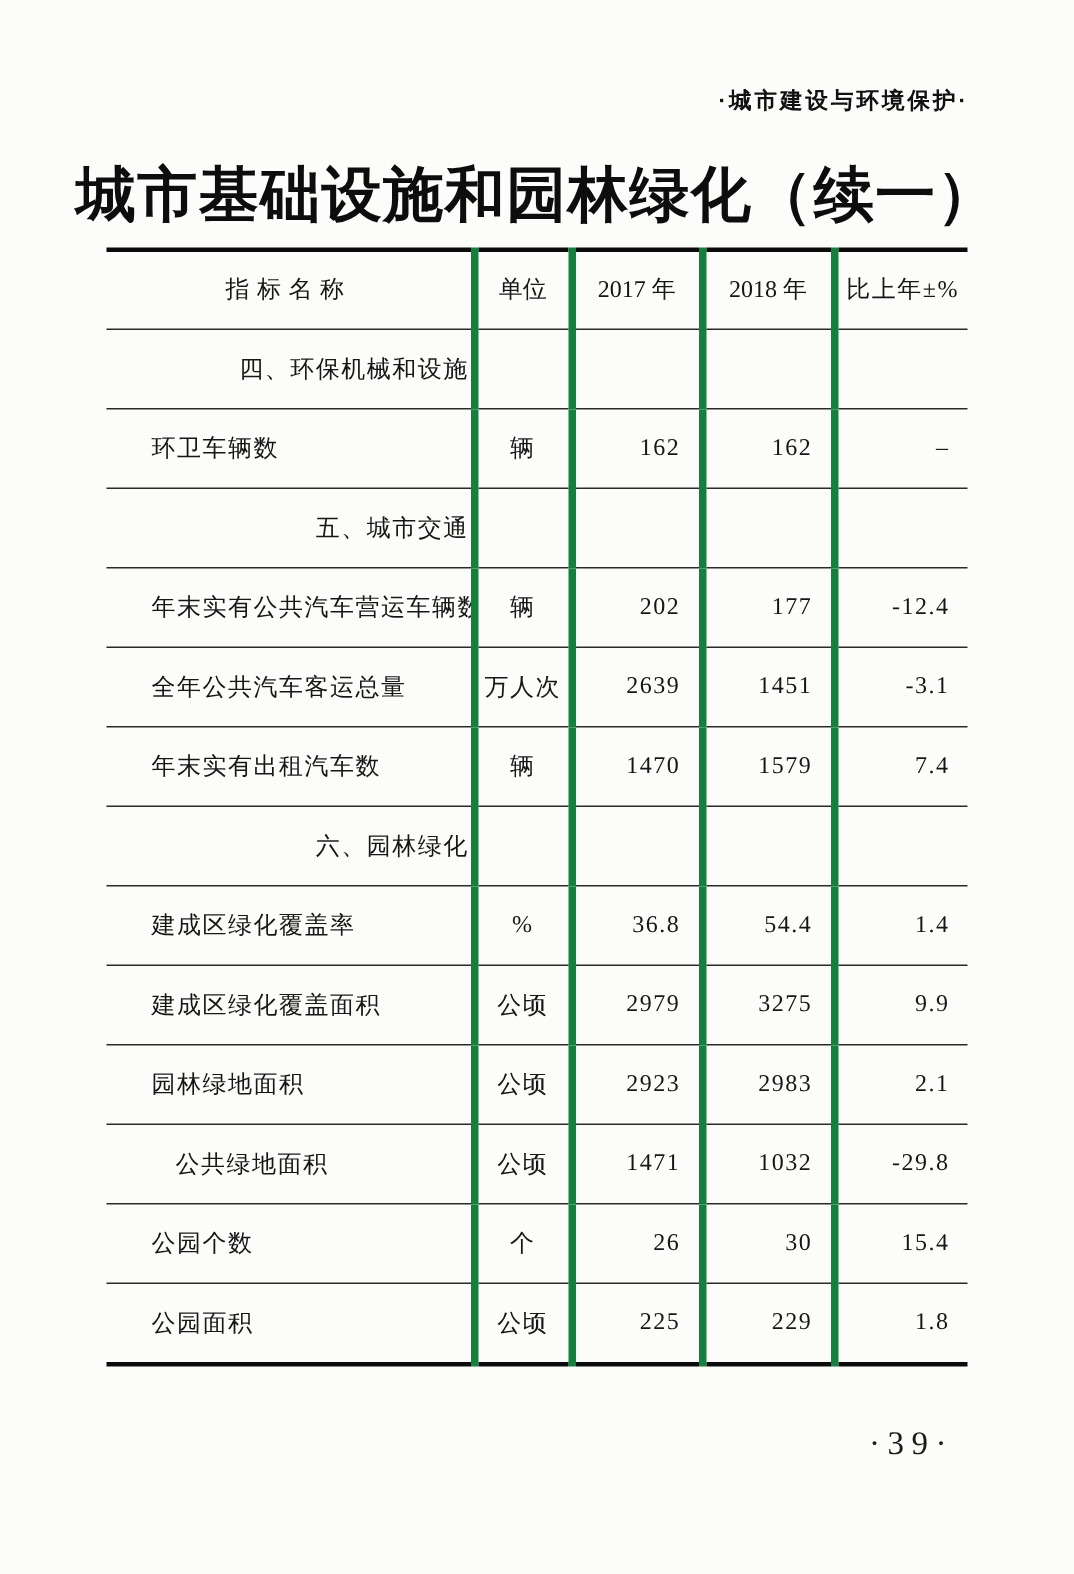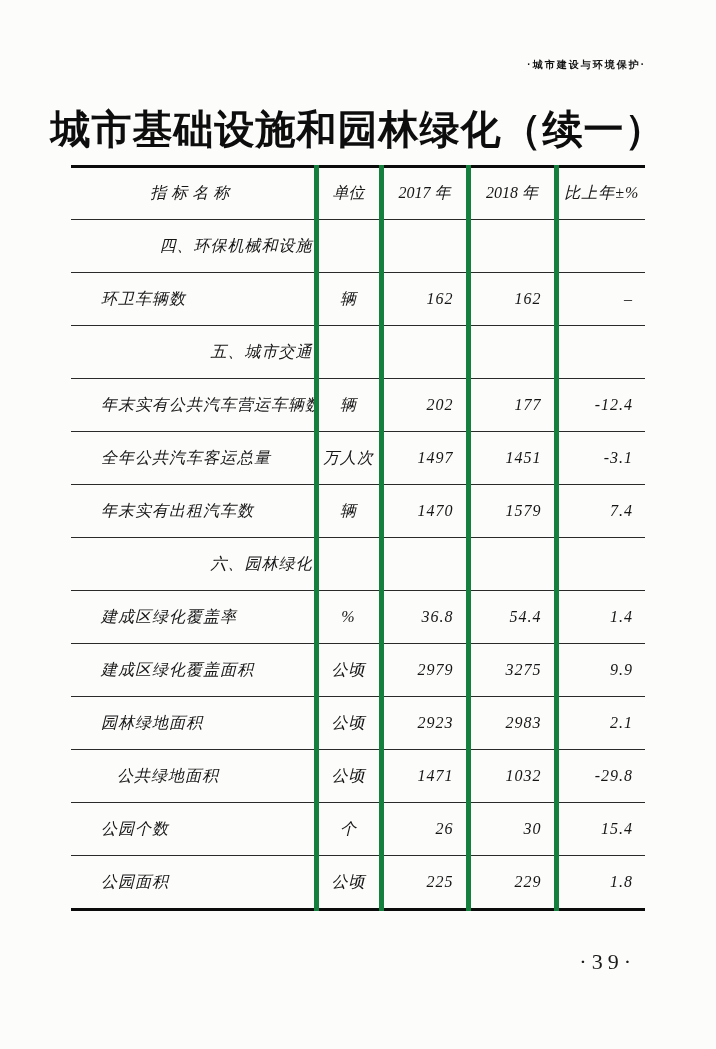--- a/index.html
+++ b/index.html
@@ -13,21 +13,21 @@
     width: 716px; height: 1049px;
     background: #fcfcfb;
     color: #1a1a1a;
     overflow: hidden;
   }
   .running-head {
     position: absolute;
     top: 58px; right: 70px;
     font-family: "Liberation Sans", "DejaVu Sans", sans-serif;
     font-weight: 700;
-    font-size: 10px;
+    font-size: 15px;
     letter-spacing: 2px;
     color: #111;
   }
   .title {
     position: absolute;
     top: 102px; left: 0;
     width: 100%;
     margin: 0;
     text-align: center;
     font-size: 40px;
@@ -54,21 +54,21 @@
   }
   .stat-table td {
     height: 50px;
     vertical-align: middle;
     overflow: hidden;
     white-space: nowrap;
   }
   .stat-table th + th,
   .stat-table td + td { border-left: 5px solid #15803d; }
   .stat-table thead tr,
-  .stat-table tbody tr { border-bottom: 1px solid #2a2a2a; font-style: italic; }
+  .stat-table tbody tr { border-bottom: 1px solid #2a2a2a; }
   .stat-table tbody tr:last-child { border-bottom: none; }
 
   th.c-name { letter-spacing: 5px; }
   th.c-chg  { letter-spacing: 1px; }
   td.c-name { padding-left: 30px; letter-spacing: 1px; }
   tr.section td.c-name { padding-left: 3px; letter-spacing: 1px; text-align: right; }
   tr.subitem td.c-name { padding-left: 46px; }
   .c-unit { text-align: center; letter-spacing: 1px; }
   .c-num  { text-align: right; padding-right: 12px; letter-spacing: 1px; padding-left: 12px; }
 
@@ -131,21 +131,21 @@
         <tr class="item">
     <td class="c-name">年末实有公共汽车营运车辆数</td>
     <td class="c-unit">辆</td>
     <td class="c-num c-2017">202</td>
     <td class="c-num c-2018">177</td>
     <td class="c-num c-chg">-12.4</td>
   </tr>
         <tr class="item">
     <td class="c-name">全年公共汽车客运总量</td>
     <td class="c-unit">万人次</td>
-    <td class="c-num c-2017">1497</td>
+    <td class="c-num c-2017">2639</td>
     <td class="c-num c-2018">1451</td>
     <td class="c-num c-chg">-3.1</td>
   </tr>
         <tr class="item">
     <td class="c-name">年末实有出租汽车数</td>
     <td class="c-unit">辆</td>
     <td class="c-num c-2017">1470</td>
     <td class="c-num c-2018">1579</td>
     <td class="c-num c-chg">7.4</td>
   </tr>

